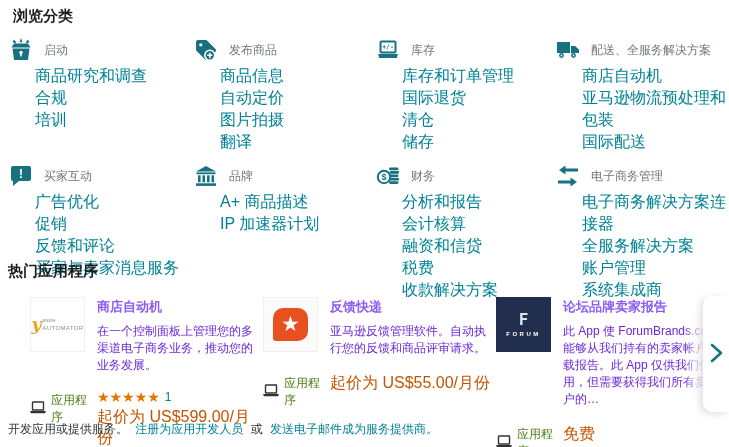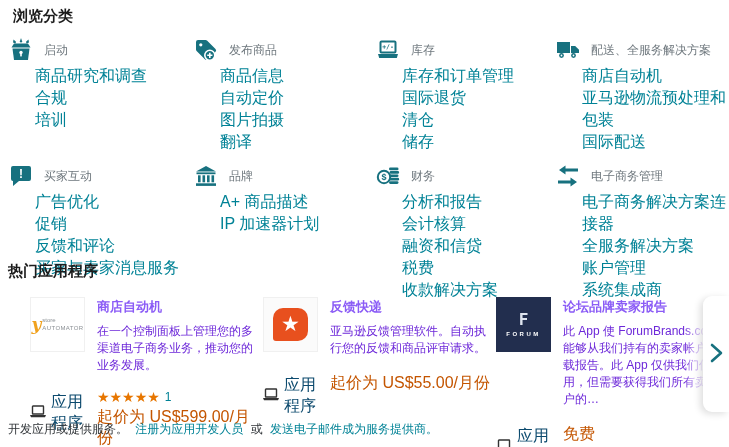--- a/index.html
+++ b/index.html
@@ -22,21 +22,21 @@
   .cat-link{font-size:16px;color:#008296;text-decoration:none;cursor:pointer;}
   
   .popular{position:absolute;left:3px;top:262px;width:726px;}
   .cards{display:flex;margin-top:16px;padding-left:27px;}
   .card{width:233px;flex:none;position:relative;}
   .card-top{display:flex;gap:12px;}
   .logo{width:55px;height:55px;flex:none;box-sizing:border-box;}
   .app-title{font-size:13px;font-weight:bold;color:#8b5cf6;margin:1px 0 7px 0;cursor:pointer;}
   .app-desc{font-size:12px;color:#6d28d9;line-height:17px;width:158px;}
   .card-meta{display:flex;margin-top:16px;align-items:flex-start;}
-  .meta-left{width:67px;flex:none;display:flex;align-items:center;gap:5px;font-size:16px;color:#0c4a6e;padding-top:2px;}
+  .meta-left{width:67px;flex:none;display:flex;align-items:center;gap:5px;font-size:12px;color:#4d7c0f;padding-top:2px;}
   .meta-right{display:flex;flex-direction:column;}
   .rating{display:flex;align-items:center;}
   .stars{color:#e77600;font-size:14px;line-height:1;}
   .rating-count{color:#008296;font-size:12px;margin-left:5px;text-decoration:none;cursor:pointer;}
   .price{color:#c45500;font-size:16px;margin-top:3px;}
   
   .logo-sa{background:#fff;border:1px solid #f0f0f0;display:flex;align-items:center;justify-content:center;gap:1px;}
   .sa-mark{color:#f0a11d;font-weight:bold;font-style:italic;font-size:17px;line-height:1;font-family:"DejaVu Serif",serif;}
   .sa-text{display:flex;flex-direction:column;color:#8b9095;line-height:1.2;}
   .sa-small{font-size:6px;}

